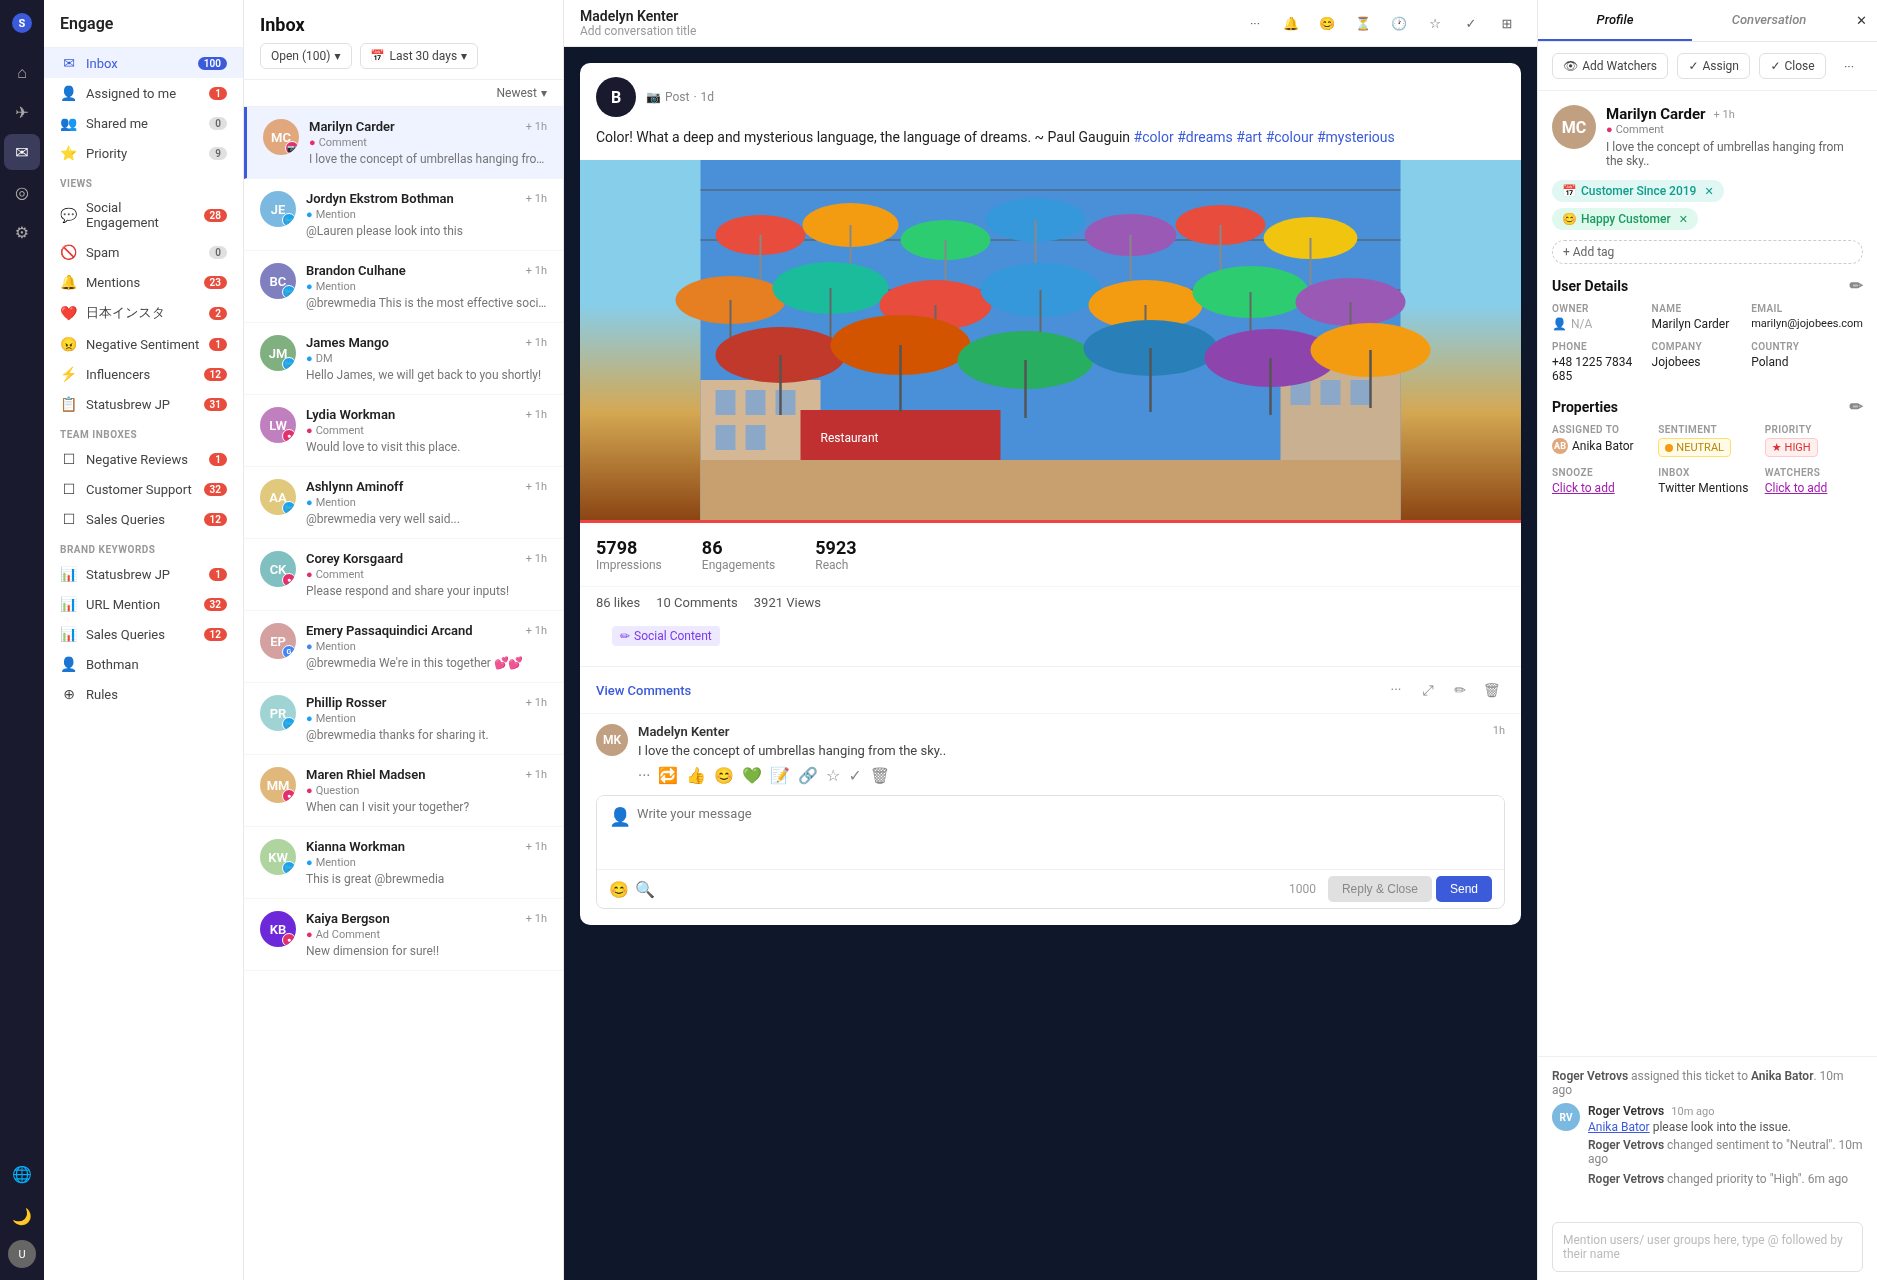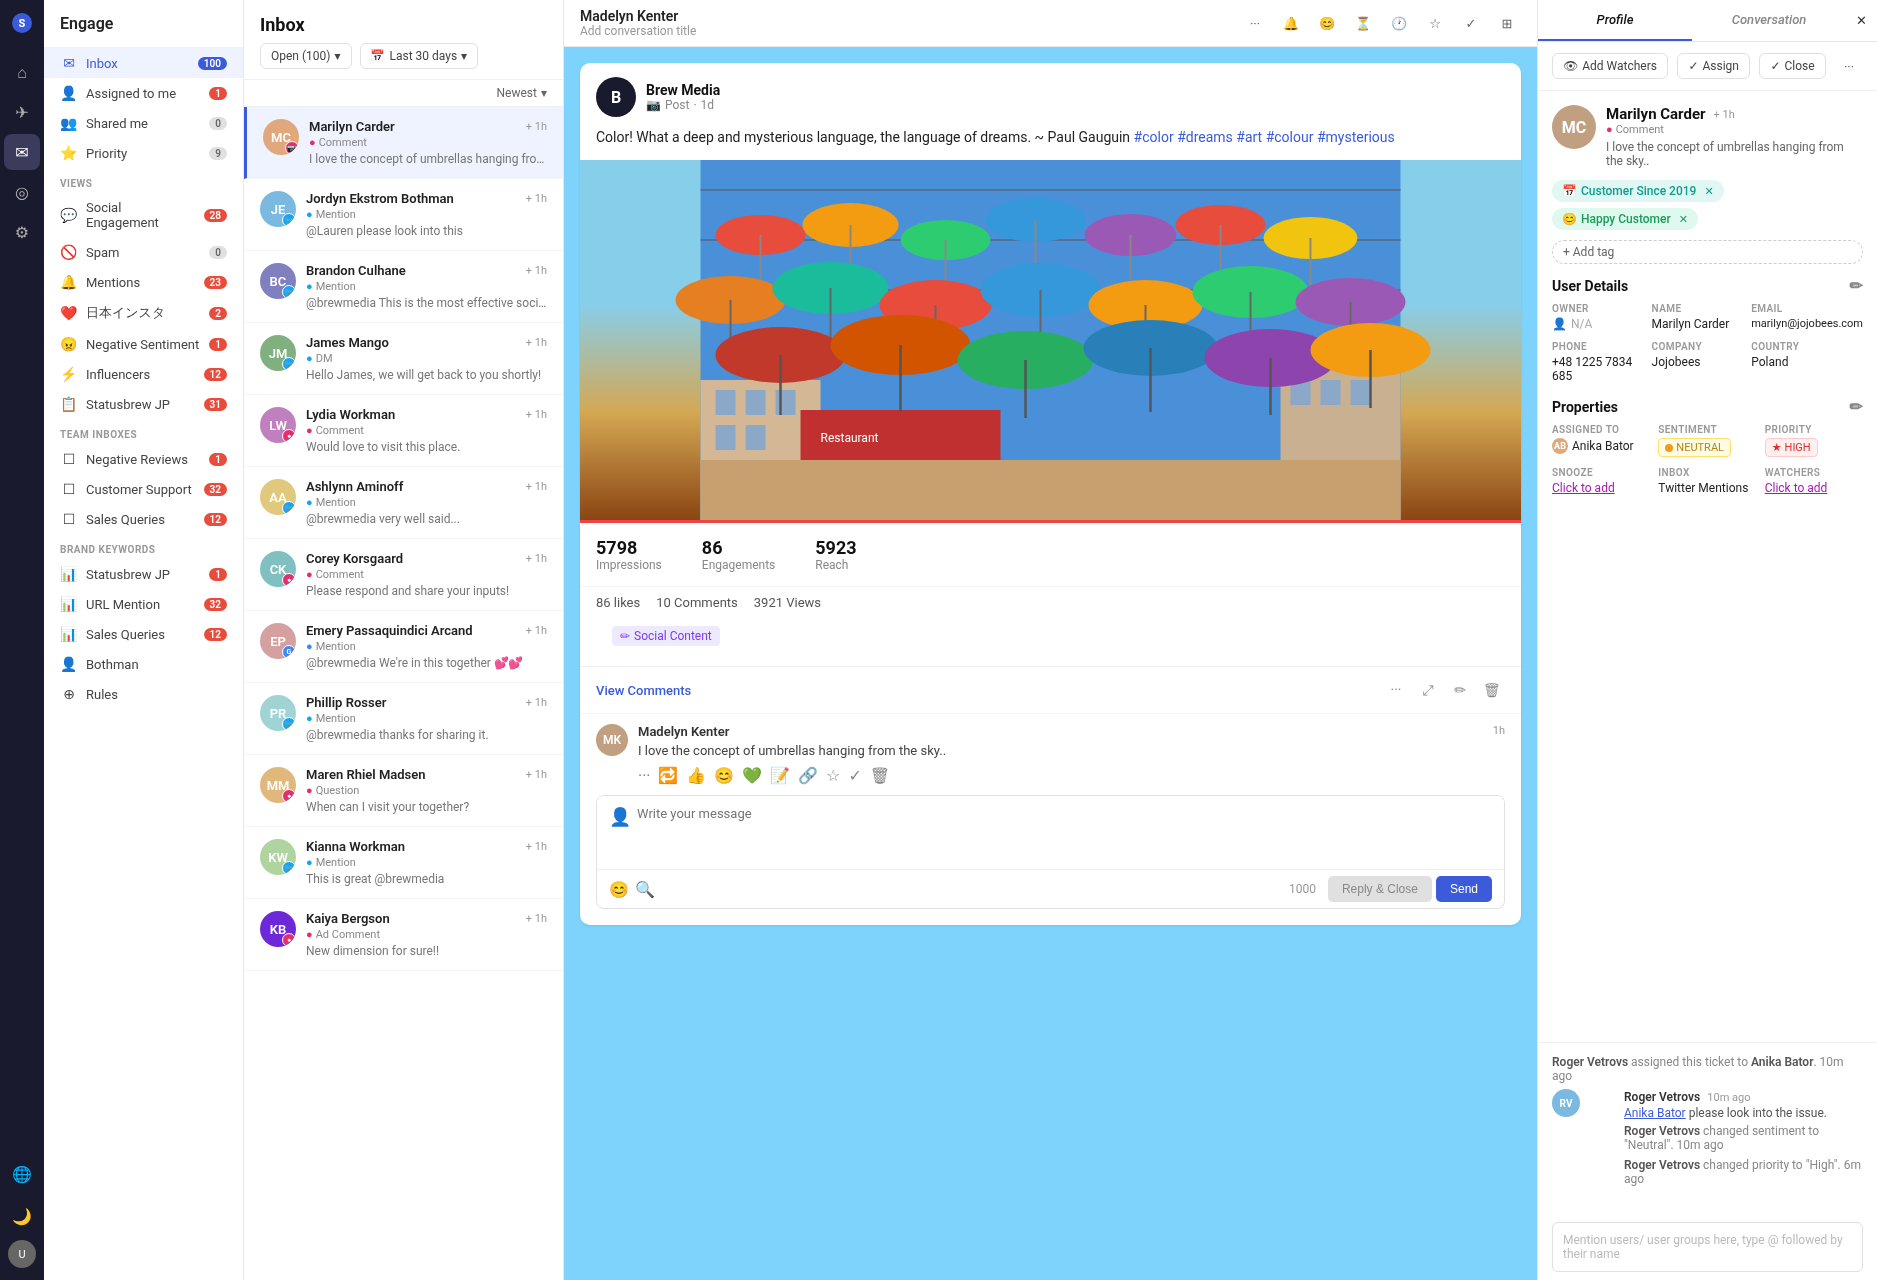--- a/index.html
+++ b/index.html
@@ -41,21 +41,21 @@
     .inbox-avatar { width: 36px; height: 36px; border-radius: 50%; background: #ddd; flex-shrink: 0; display: flex; align-items: center; justify-content: center; font-size: 13px; font-weight: 600; color: #fff; overflow: hidden; position: relative; }
     .inbox-avatar-badge { position: absolute; bottom: 0; right: 0; width: 14px; height: 14px; border-radius: 50%; display: flex; align-items: center; justify-content: center; font-size: 8px; border: 1px solid #fff; }
     .inbox-content { flex: 1; min-width: 0; }
     .inbox-item-header { display: flex; justify-content: space-between; align-items: center; margin-bottom: 2px; }
     .inbox-name { font-weight: 600; font-size: 13px; color: #222; }
     .inbox-time { font-size: 11px; color: #999; }
     .inbox-type { display: flex; align-items: center; gap: 3px; font-size: 11px; color: #888; margin-bottom: 3px; }
     .inbox-preview { font-size: 12px; color: #777; white-space: nowrap; overflow: hidden; text-overflow: ellipsis; }
 
     
-    .main-content { flex: 1; display: flex; flex-direction: column; background: #7dd3fc; overflow: hidden; }
+    .main-content { flex: 1; display: flex; flex-direction: column; background: #0f172a; overflow: hidden; }
     .main-header { background: #fff; border-bottom: 1px solid #e8e8e8; padding: 8px 16px; display: flex; align-items: center; justify-content: space-between; }
     .main-header-left { display: flex; flex-direction: column; }
     .main-header-name { font-size: 14px; font-weight: 600; color: #222; }
     .main-header-subtitle { font-size: 12px; color: #999; }
     .main-header-actions { display: flex; align-items: center; gap: 8px; }
     .header-icon-btn { width: 28px; height: 28px; display: flex; align-items: center; justify-content: center; cursor: pointer; color: #666; border-radius: 4px; }
 
     .main-body { flex: 1; overflow-y: auto; padding: 16px; }
 
     
@@ -136,21 +136,21 @@
     .prop-label { font-size: 10px; color: #999; text-transform: uppercase; font-weight: 600; letter-spacing: 0.4px; margin-bottom: 3px; }
     .prop-value { font-size: 12px; color: #222; display: flex; align-items: center; gap: 4px; }
     .prop-value.clickable { color: #a21caf; cursor: pointer; text-decoration: underline; }
     .sentiment-badge { display: inline-flex; align-items: center; gap: 3px; background: #fffbe6; color: #b8860b; border: 1px solid #ffe066; border-radius: 4px; padding: 2px 6px; font-size: 11px; }
     .priority-badge { display: inline-flex; align-items: center; gap: 3px; background: #fff0f0; color: #e03131; border: 1px solid #ffc9c9; border-radius: 4px; padding: 2px 6px; font-size: 11px; }
 
     
     .conv-log { padding: 14px; border-top: 1px solid #f0f0f0; }
     .conv-entry { display: flex; gap: 8px; margin-bottom: 10px; align-items: flex-start; }
     .conv-entry-avatar { width: 28px; height: 28px; border-radius: 50%; background: #c0a080; flex-shrink: 0; display: flex; align-items: center; justify-content: center; font-size: 10px; font-weight: 700; color: #fff; }
-    .conv-entry-body { flex: 1; margin-left: 36px; }
+    .conv-entry-body { flex: 1; }
     .conv-entry-name { font-weight: 600; font-size: 12px; color: #333; }
     .conv-entry-time { font-size: 11px; color: #999; margin-left: 4px; }
     .conv-entry-text { font-size: 12px; color: #555; margin-top: 2px; }
     .conv-entry-text a { color: #3b5bdb; }
     .conv-system-text { font-size: 12px; color: #888; margin-bottom: 6px; }
     .conv-system-text span { font-weight: 600; color: #555; }
 
     .mention-box { margin: 8px 14px; border: 1px solid #e0e0e0; border-radius: 6px; padding: 10px; }
     .mention-placeholder { font-size: 12px; color: #bbb; }
 
@@ -554,21 +554,20 @@
   </div>
 
   <div class="main-body">
     <div class="post-card">
 
       <div class="post-header">
         <div class="post-brand-avatar" style="background:#1a1a2e;">
           <span>B</span>
         </div>
         <div class="post-brand-info">
-          <div class="post-brand-name">Brew Media</div>
           <div class="post-meta">
             <span style="color:#e1306c;">📷</span>
             <span>Post</span>
             <span>·</span>
             <span>1d</span>
           </div>
         </div>
       </div>
 
       <div class="post-text">

